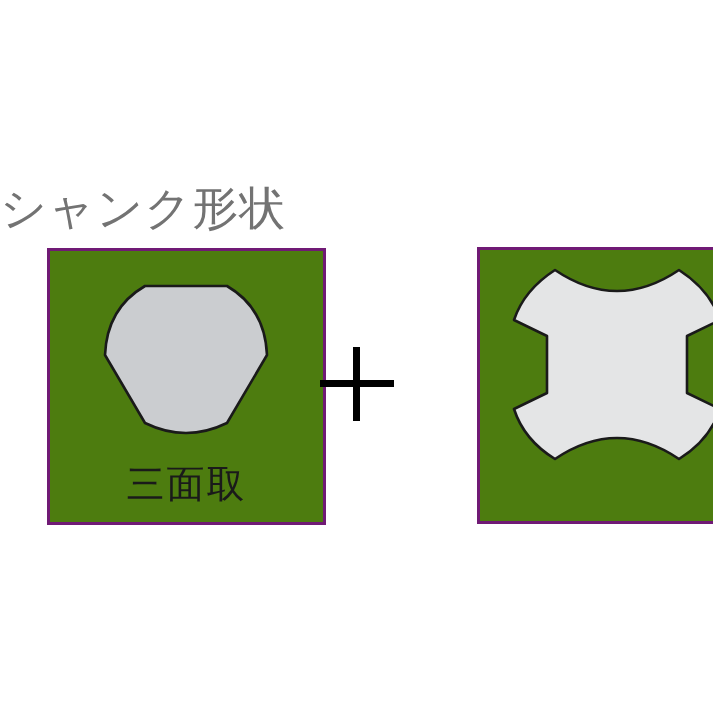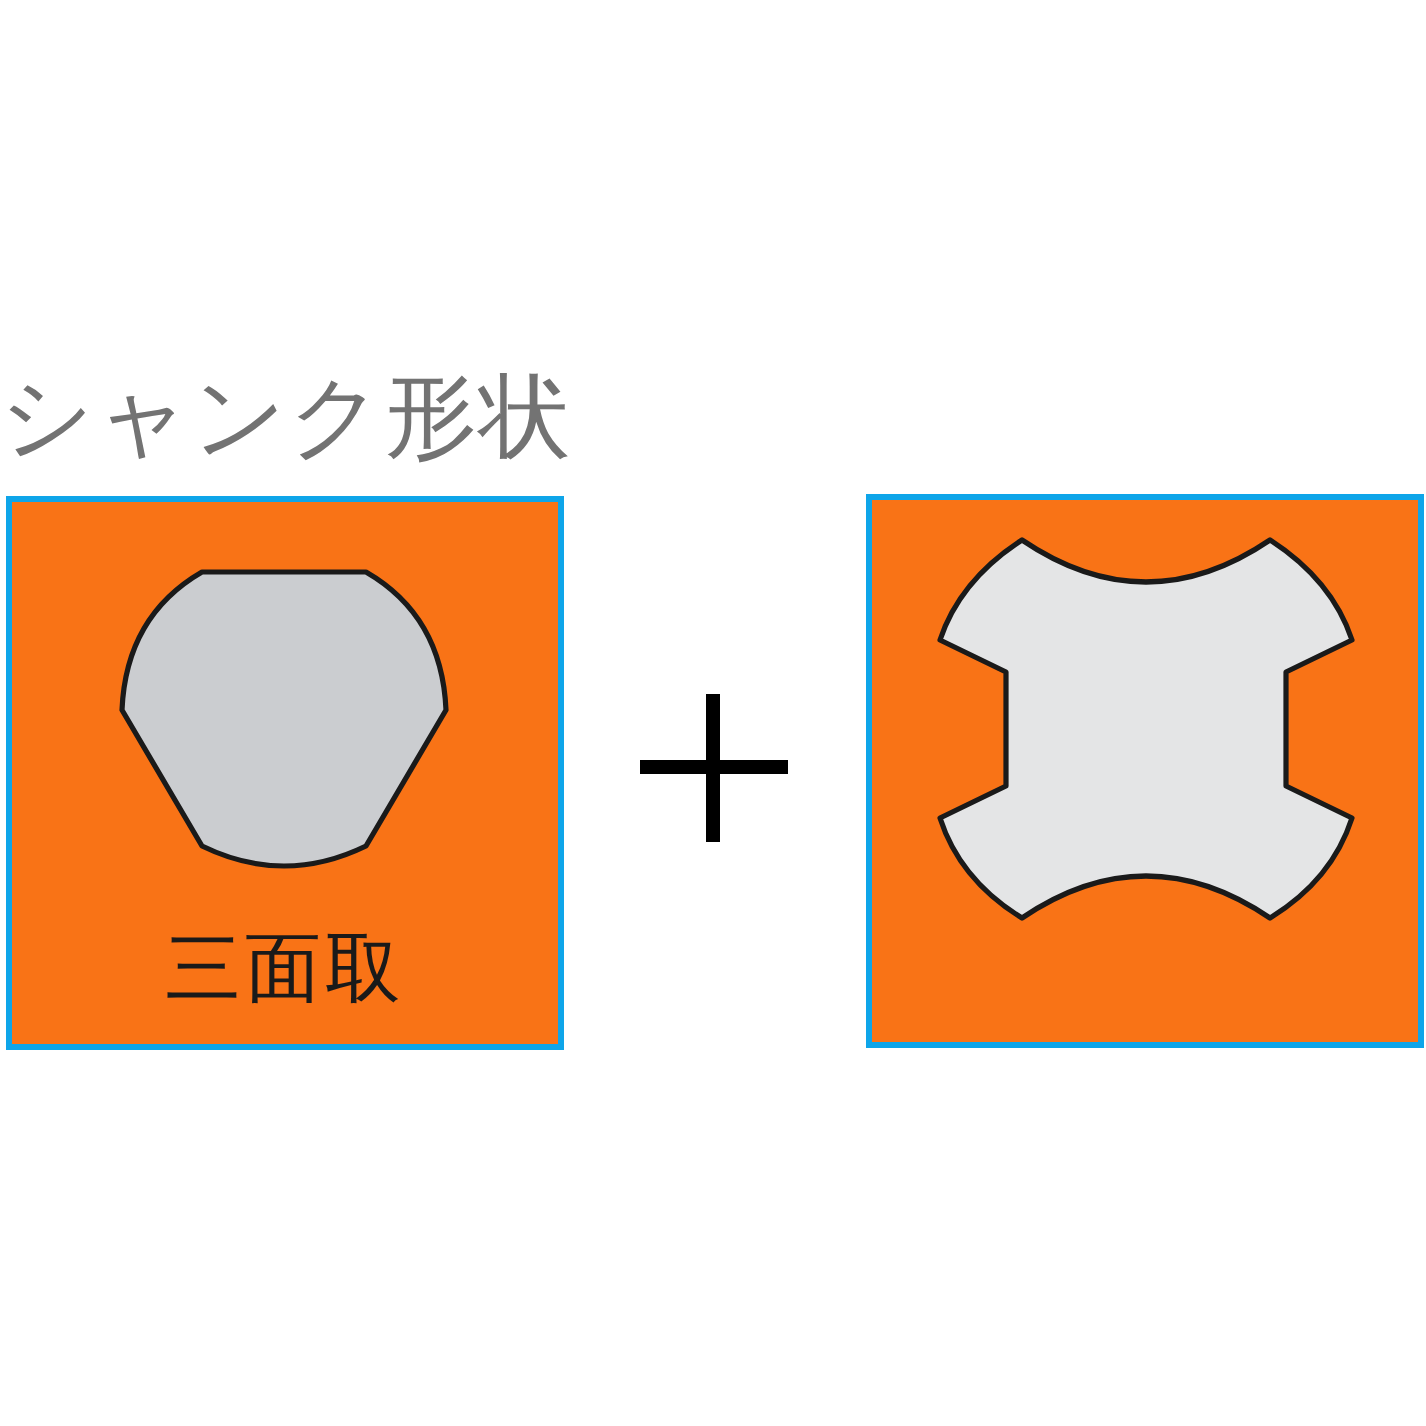--- a/index.html
+++ b/index.html
@@ -1,20 +1,20 @@
 <!DOCTYPE html>
 <html><head>
   <meta charset="utf-8">
   <style>
     html, body { margin: 0; padding: 0; background: #ffffff; }
     body { width: 713px; height: 713px; position: relative; overflow: hidden;
            font-family: "DejaVu Sans", "Liberation Sans", sans-serif; color: #111; }
     .title { position: absolute; left: 0px; top: 178px; font-size: 46px; line-height: 60px;
              letter-spacing: 1px; white-space: nowrap; color: #737373; }
-    .box { position: absolute; border: 3px solid #0ea5e9; box-sizing: border-box; background: #f97316; }
+    .box { position: absolute; border: 3px solid #701a75; box-sizing: border-box; background: #4d7c0f; margin-left: 44px; }
     .box.left { left: 3px; top: 248px; width: 279px; height: 277px; }
     .box.right { left: 433px; top: 247px; width: 279px; height: 277px; }
     .box svg { position: absolute; left: 0; top: 0; }
     .label { position: absolute; left: 0; right: 0; text-align: center; white-space: nowrap; color: #1a1a1a; }
     .box.left .label { top: 208px; font-size: 38px; line-height: 50px; letter-spacing: 2px; }
     .box.right .label { top: 214px; font-size: 43px; line-height: 50px; font-family: "Liberation Sans", sans-serif; letter-spacing: 1px; }
     .plus { position: absolute; left: 320px; top: 347px; width: 74px; height: 74px; }
   </style>
 </head>
 <body>

